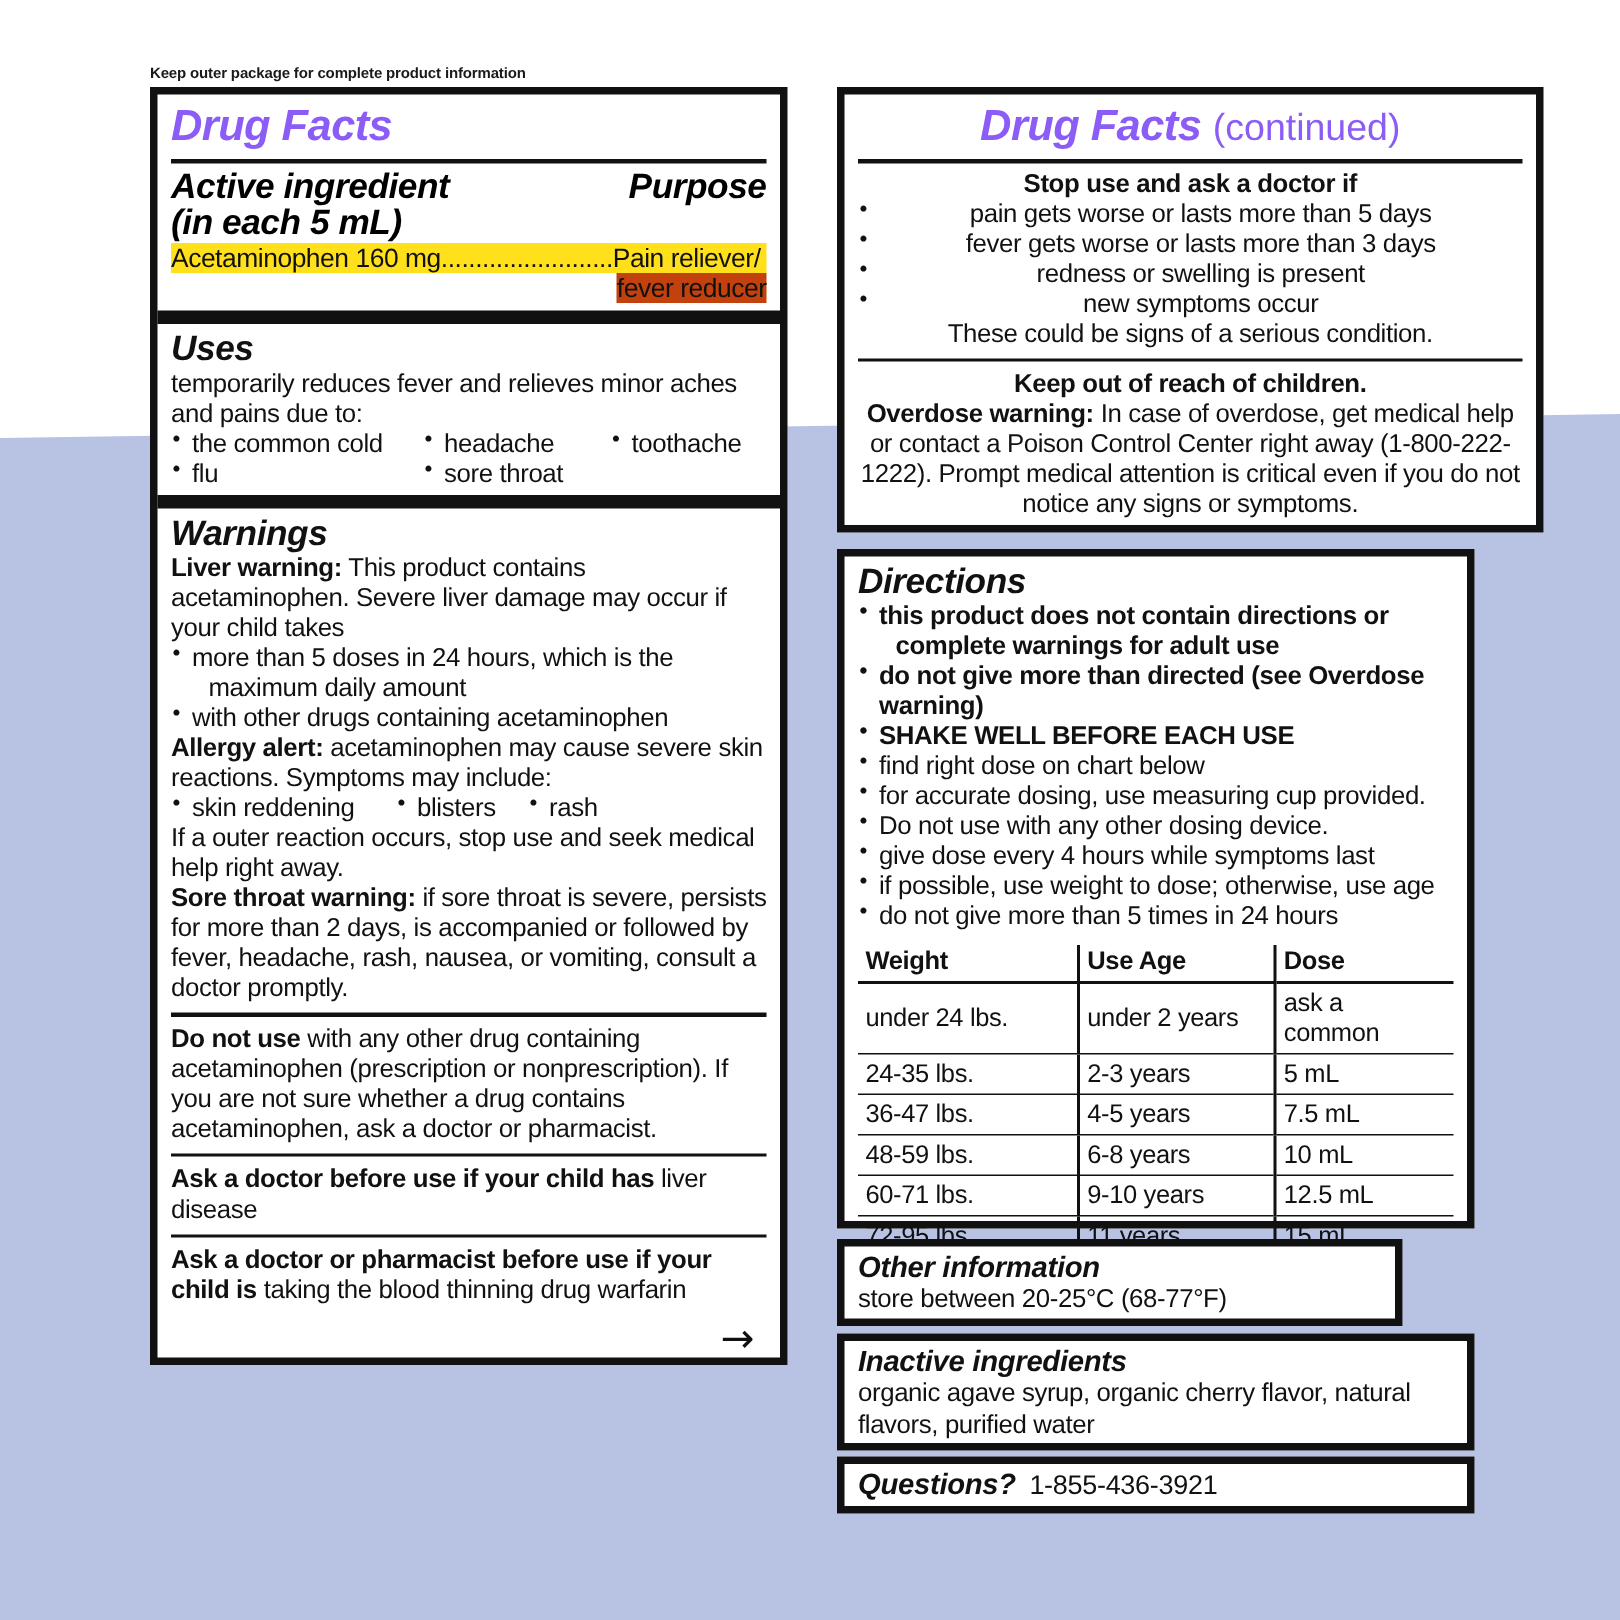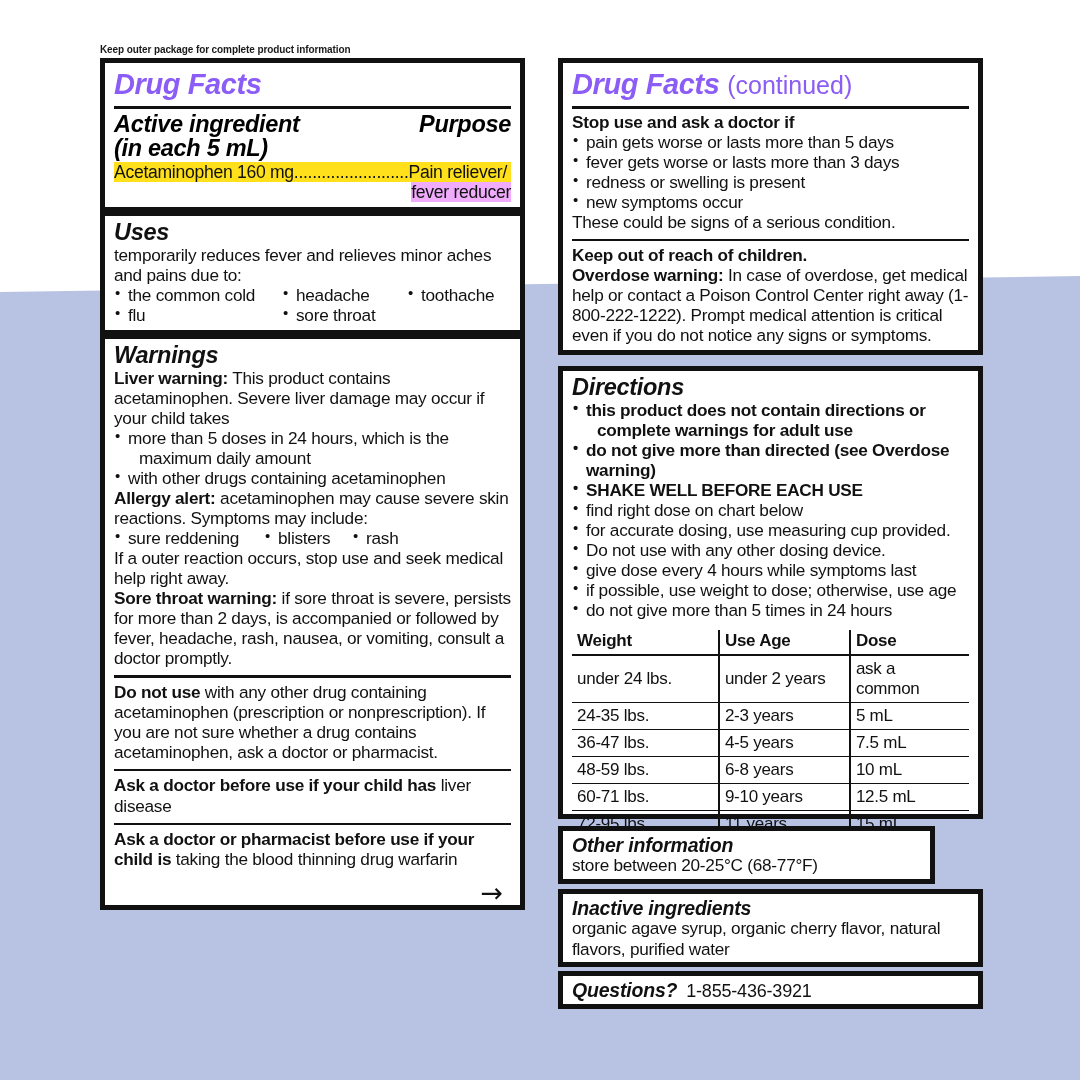--- a/index.html
+++ b/index.html
@@ -20,21 +20,21 @@
     position:absolute;left:100px;top:44px;
     font-size:10px;font-weight:bold;color:#1a1a1a;
     letter-spacing:-0.1px;white-space:nowrap;
   }
   .panel{
     position:absolute;background:#ffffff;
     border:5px solid #111111;
     box-sizing:border-box;
   }
   #panel-left{left:100px;top:58px;width:425px;height:852px;}
-  #panel-right-top{left:558px;top:58px;width:425px;height:297px;}
+  #panel-right-top{left:558px;top:58px;width:471px;height:297px;text-align:center;}
   #panel-directions{left:558px;top:366px;width:425px;height:453px;}
   #panel-other{left:558px;top:826px;width:377px;height:58px;}
   #panel-inactive{left:558px;top:889px;width:425px;height:78px;}
   #panel-questions{left:558px;top:971px;width:425px;height:38px;}
 
   .pad{padding:4px 9px 5px 9px;}
 
   
   .title{
     font-size:29px;font-weight:bold;font-style:italic;
@@ -69,21 +69,21 @@
   ul.bl li.cont::before{content:"";}
 
   
   .ai-row{display:flex;justify-content:space-between;align-items:flex-start;}
   .ai-left{font-size:23.5px;font-weight:bold;font-style:italic;line-height:1.03;letter-spacing:-0.3px;}
   .ai-right{font-size:23.5px;font-weight:bold;font-style:italic;line-height:1.03;letter-spacing:-0.3px;}
   .hl{background:#ffe01b;}
   .ing-line{font-size:17.6px;line-height:1.15;letter-spacing:-0.3px;color:#111;}
   .ing-wrap{margin-top:2px;}
   .ing-second{text-align:right;}
-  .ing-second span{background:#f0abfc;}
+  .ing-second span{background:#c2410c;}
 
   
   .usesgrid{display:flex;margin-top:0px;}
   .usescol{flex:0 0 auto;}
   .usescol.c1{width:168px;}
   .usescol.c2{width:125px;}
 
   
   .wrule{height:2.5px;background:#111;margin:7px 0 4px 0;}
 
@@ -186,21 +186,21 @@
         <li>with other drugs containing acetaminophen</li>
       </ul>
 
       <div class="body">
         <b>Allergy alert:</b>
         <span>acetaminophen may cause severe skin reactions. Symptoms may include:</span>
       </div>
       <div class="usesgrid">
         <div class="usescol" style="width:150px">
           <ul class="bl">
-              <li>sure reddening</li>
+              <li>skin reddening</li>
             </ul>
         </div>
         <div class="usescol" style="width:88px">
           <ul class="bl">
               <li>blisters</li>
             </ul>
         </div>
         <div class="usescol">
           <ul class="bl">
               <li>rash</li>

